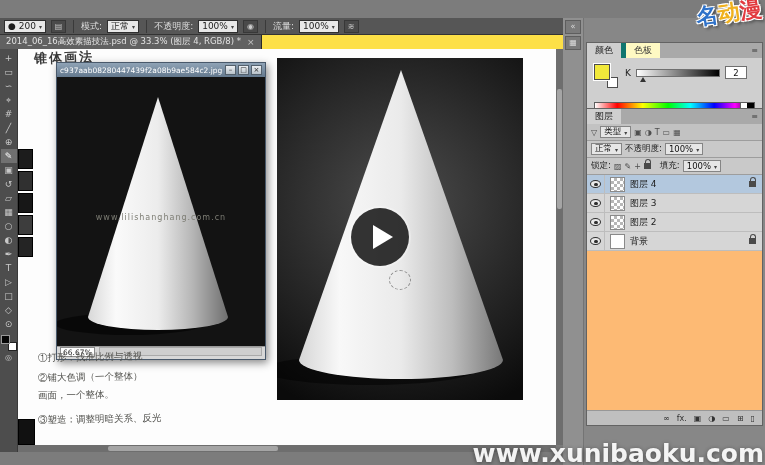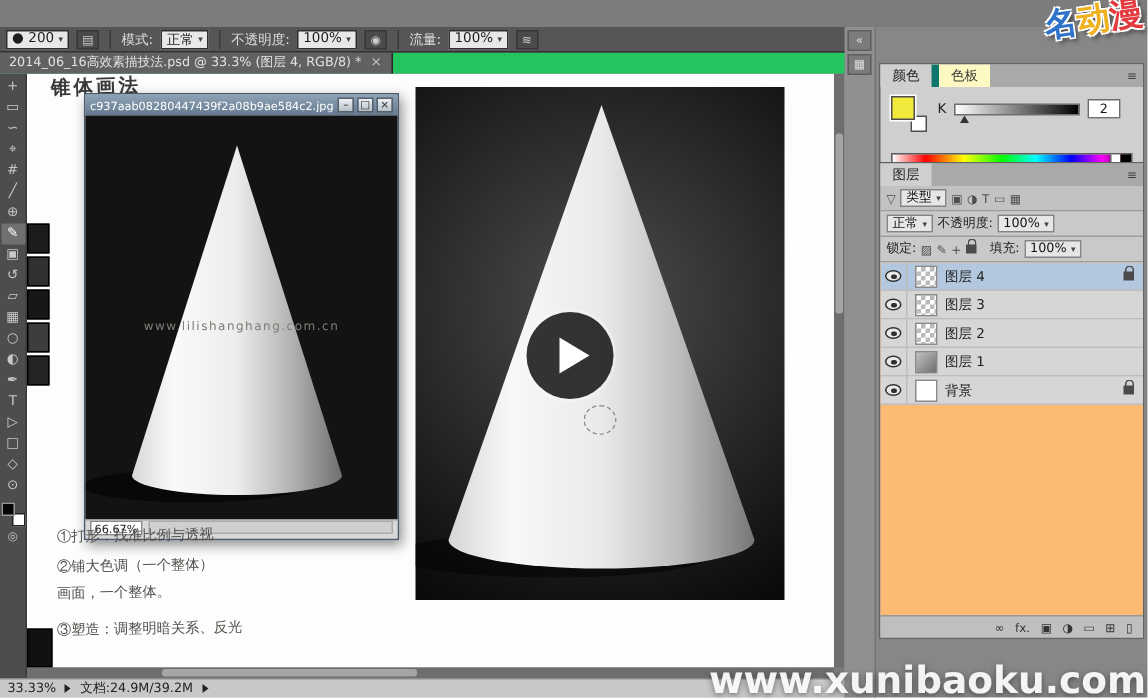--- a/index.html
+++ b/index.html
@@ -14,21 +14,21 @@
 
 
 .optionsbar{position:absolute;left:0;top:18px;width:563px;height:17px;background:#565656;border-bottom:1px solid #333;display:flex;align-items:center;gap:5px;padding:0 4px;color:#ddd;font-size:9px;z-index:29}
 .obox{background:#e8e8e8;color:#1d1d1d;border:1px solid #2f2f2f;height:13px;display:flex;align-items:center;padding:0 3px;gap:3px;white-space:nowrap}
 .caret{font-size:6px;color:#444}
 .odiv{width:1px;height:13px;background:#3a3a3a;margin:0 2px}
 .oicon{width:15px;height:13px;background:#4a4a4a;border:1px solid #383838;color:#ccc;font-size:8px;display:flex;align-items:center;justify-content:center}
 .olabel{white-space:nowrap}
 
 
-.tabbar{position:absolute;left:0;top:35px;width:563px;height:14px;background:#22c55e;z-index:28;display:flex}
+.tabbar{position:absolute;left:0;top:35px;width:563px;height:14px;background:#fde047;z-index:28;display:flex}
 .doctab{background:#616161;color:#e2e2e2;font-size:8.5px;display:flex;align-items:center;gap:6px;padding:0 6px;border-right:1px solid #282828;white-space:nowrap}
 .tabclose{color:#c4c4c4;font-size:9px}
 
 
 .toolbar{position:absolute;left:0;top:49px;width:18px;bottom:13px;background:#4d4d4d;border-right:1px solid #3a3a3a;z-index:27;display:flex;flex-direction:column;align-items:center;padding-top:2px}
 .tool{width:16px;height:14px;display:flex;align-items:center;justify-content:center;color:#c8c8c8;font-size:9px}
 .tool.sel{background:#707070;color:#fff}
 .swatches{position:relative;width:16px;height:16px;margin-top:4px}
 .sw-bg{position:absolute;right:0;bottom:0;width:9px;height:9px;background:#fff;border:1px solid #222}
 .sw-fg{position:absolute;left:0;top:0;width:9px;height:9px;background:#060606;border:1px solid #999}
@@ -307,26 +307,20 @@
     </div>
 
     <div class="vscroll">
         <div class="vthumb"></div>
       </div>
     <div class="hscroll">
         <div class="hthumb"></div>
       </div>
   </div>
 
-  <div class="statusbar">
-    <span>33.33%</span>
-    <span class="sb-tri"></span>
-    <span>文档:24.9M/39.2M</span>
-    <span class="sb-tri"></span>
-  </div>
 
   <div class="sidebar">
     <div class="dock">
       <div class="dockbtn">«</div>
       <div class="dockbtn">▦</div>
     </div>
 
     <div class="panel colorpanel">
       <div class="phead">
         <span class="ptab active">颜色</span>
@@ -412,27 +406,20 @@
           <span class="leye">
               <span class="eye"></span>
             </span>
           <span class="lthumb checker"></span>
           <span class="lname">图层 2</span>
         </div>
         <div class="lrow">
           <span class="leye">
               <span class="eye"></span>
             </span>
-          <span class="lthumb gray"></span>
-          <span class="lname">图层 1</span>
-        </div>
-        <div class="lrow">
-          <span class="leye">
-              <span class="eye"></span>
-            </span>
           <span class="lthumb"></span>
           <span class="lname">背景</span>
           <span class="mini-lock"></span>
         </div>
       </div>
       <div class="lp-footer">
         <span>∞</span>
         <span>fx.</span>
         <span>▣</span>
         <span>◑</span>

